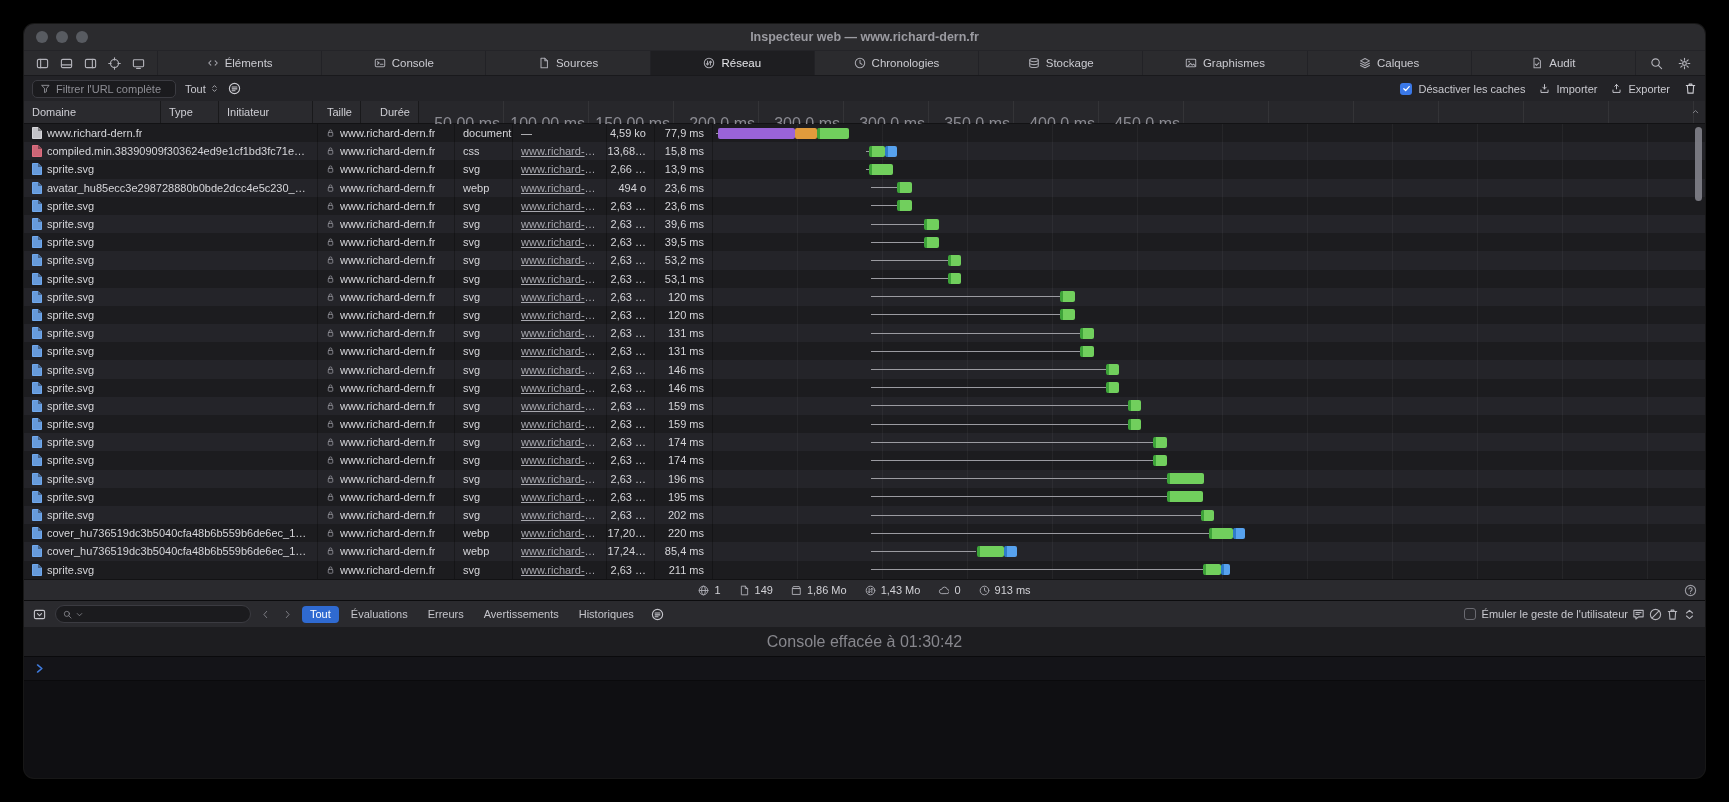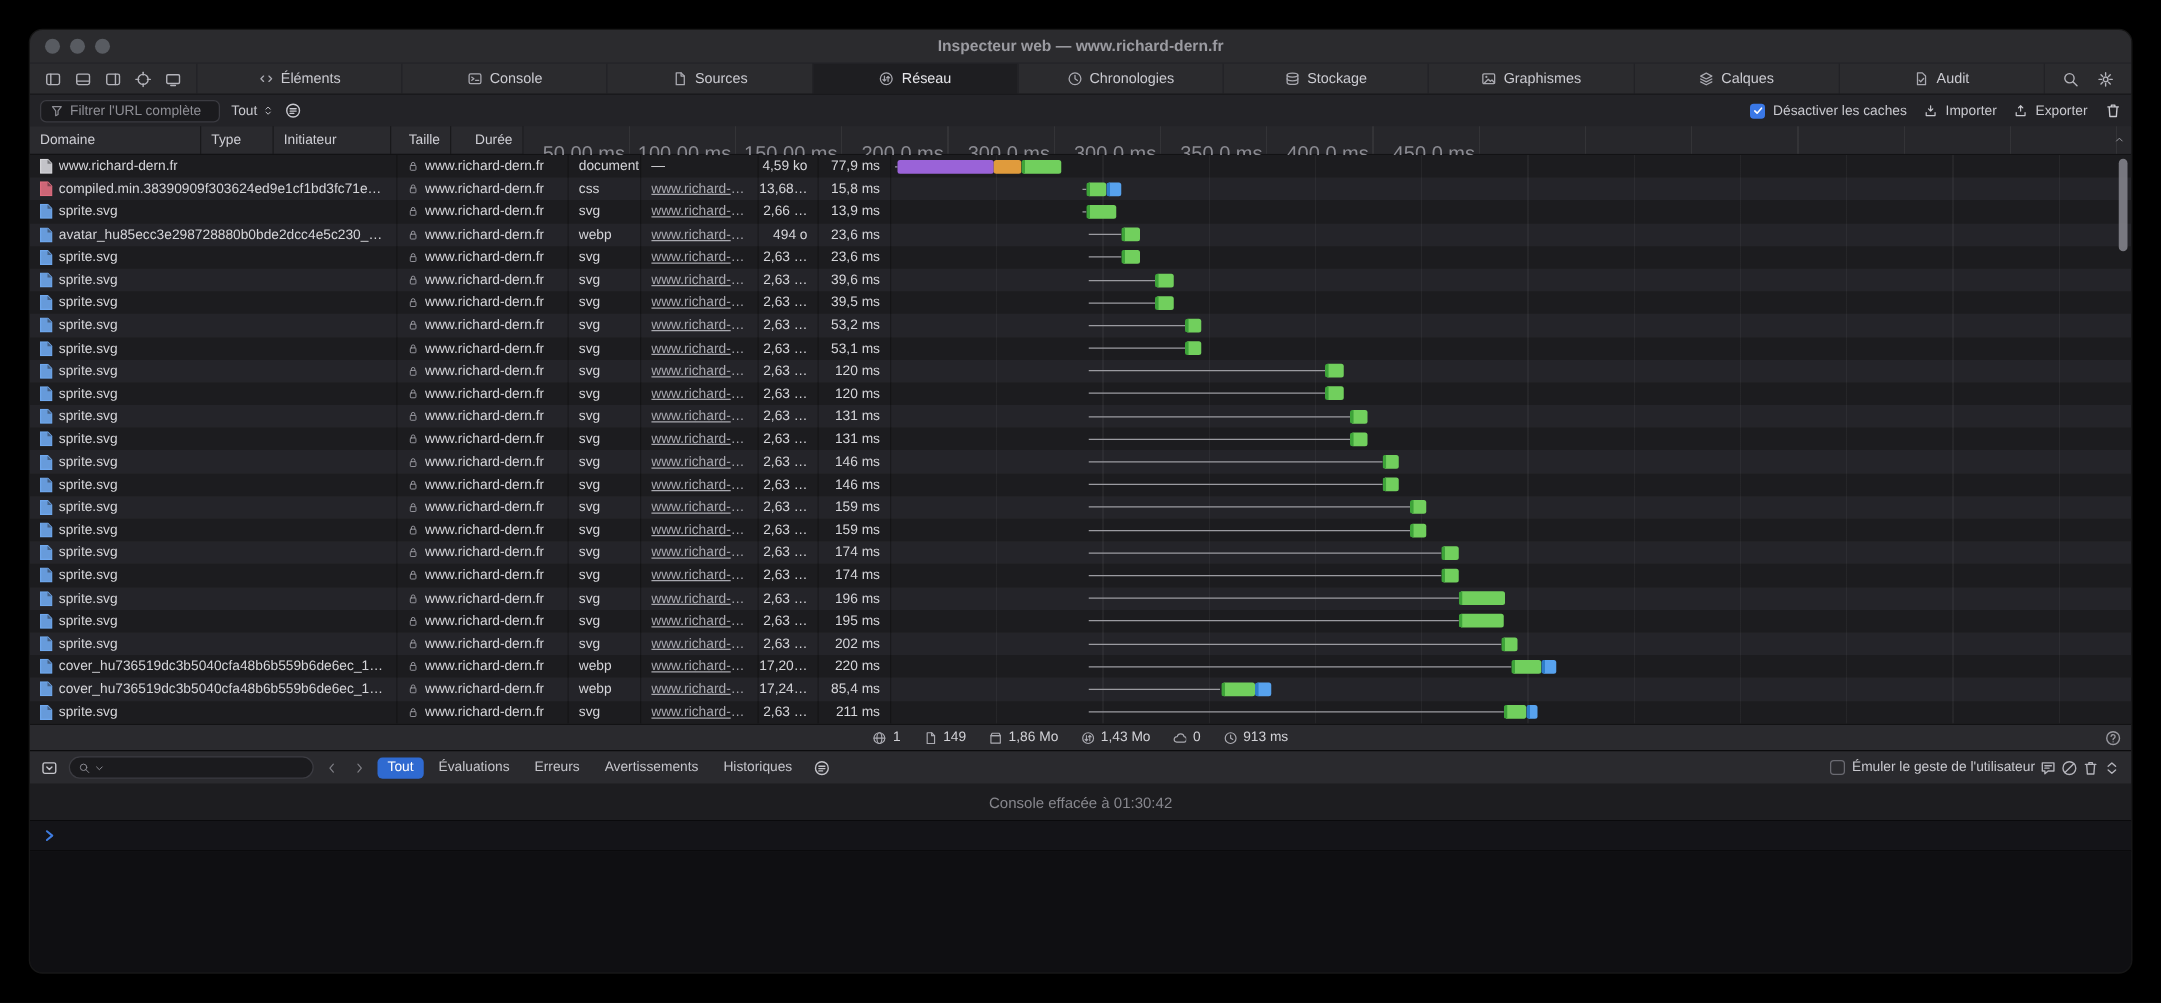--- a/index.html
+++ b/index.html
@@ -72,21 +72,21 @@
   .help{position:absolute;right:8px;color:#9a9aa1;}
   
   .consolebar{height:27px;background:#2a2a2e;border-top:1px solid #0c0c0e;display:flex;align-items:center;padding:0 9px;gap:9px;flex:none;color:#c5c5cb;}
   .searchfield{width:196px;height:18px;border-radius:9px;background:#1b1b1e;border:1px solid #3b3b41;display:flex;align-items:center;padding:0 7px;gap:3px;color:#8f8f96;}
   .searchfield input{background:transparent;border:none;outline:none;color:#ddd;font-size:11px;width:100%;font-family:inherit;}
   .navchev{display:flex;gap:11px;color:#808087;align-items:center;}
   .scopes{display:flex;gap:4px;align-items:center;}
   .scope{padding:2.5px 8px;border-radius:4px;color:#c5c5cb;}
   .scope.sel{background:#2f6ad1;color:#fff;}
   .console-right{margin-left:auto;display:flex;align-items:center;gap:4px;color:#b4b4bb;}
-  .console-msg{height:30px;background:#1d1d20;border-bottom:1px solid #0a0a0c;display:flex;align-items:center;justify-content:center;color:#87878d;font-size:12px;flex:none;}
+  .console-msg{height:30px;background:#1d1d20;border-bottom:1px solid #0a0a0c;display:flex;align-items:center;justify-content:center;color:#87878d;font-size:16px;flex:none;}
   .prompt{height:24px;background:#141418;display:flex;align-items:center;padding:0 10px;flex:none;color:#3f7ce0;border-bottom:1px solid #0a0a0c;}
   .console-rest{flex:1;background:#0f0f12;}
 </style>
 </head>
 <body>
 
 <div class="window">
 
   <div class="titlebar">
     <div class="traffic">

